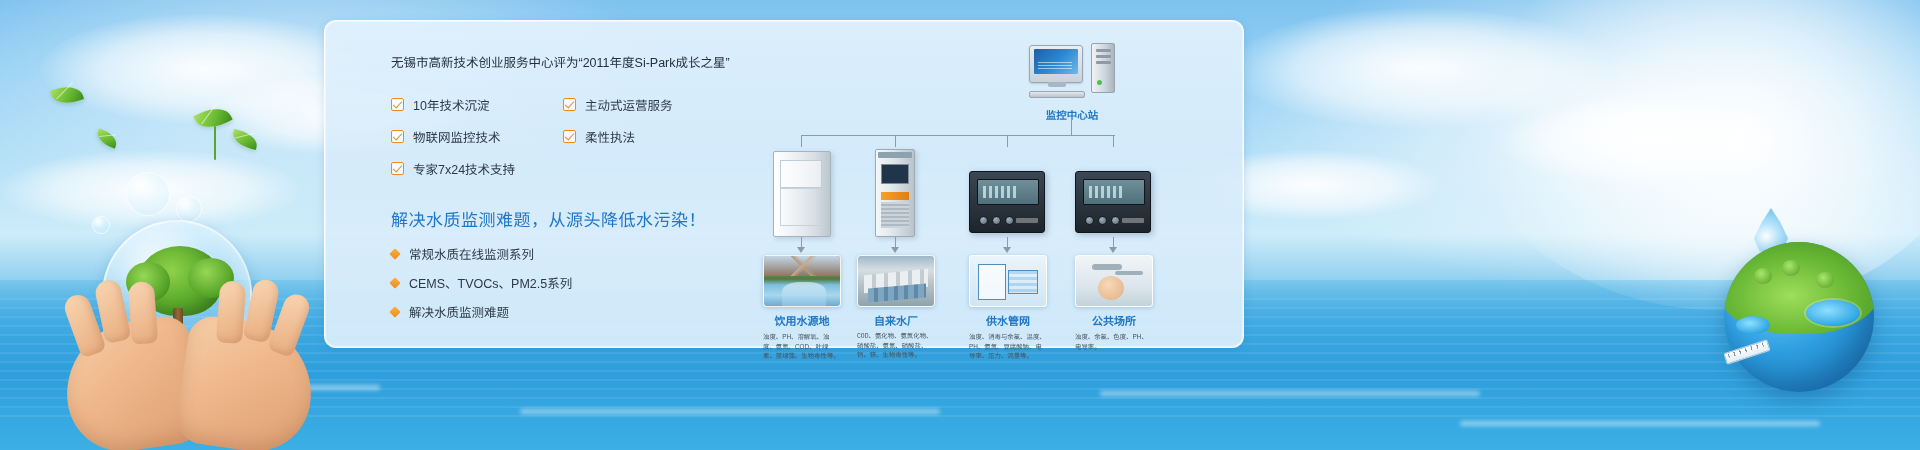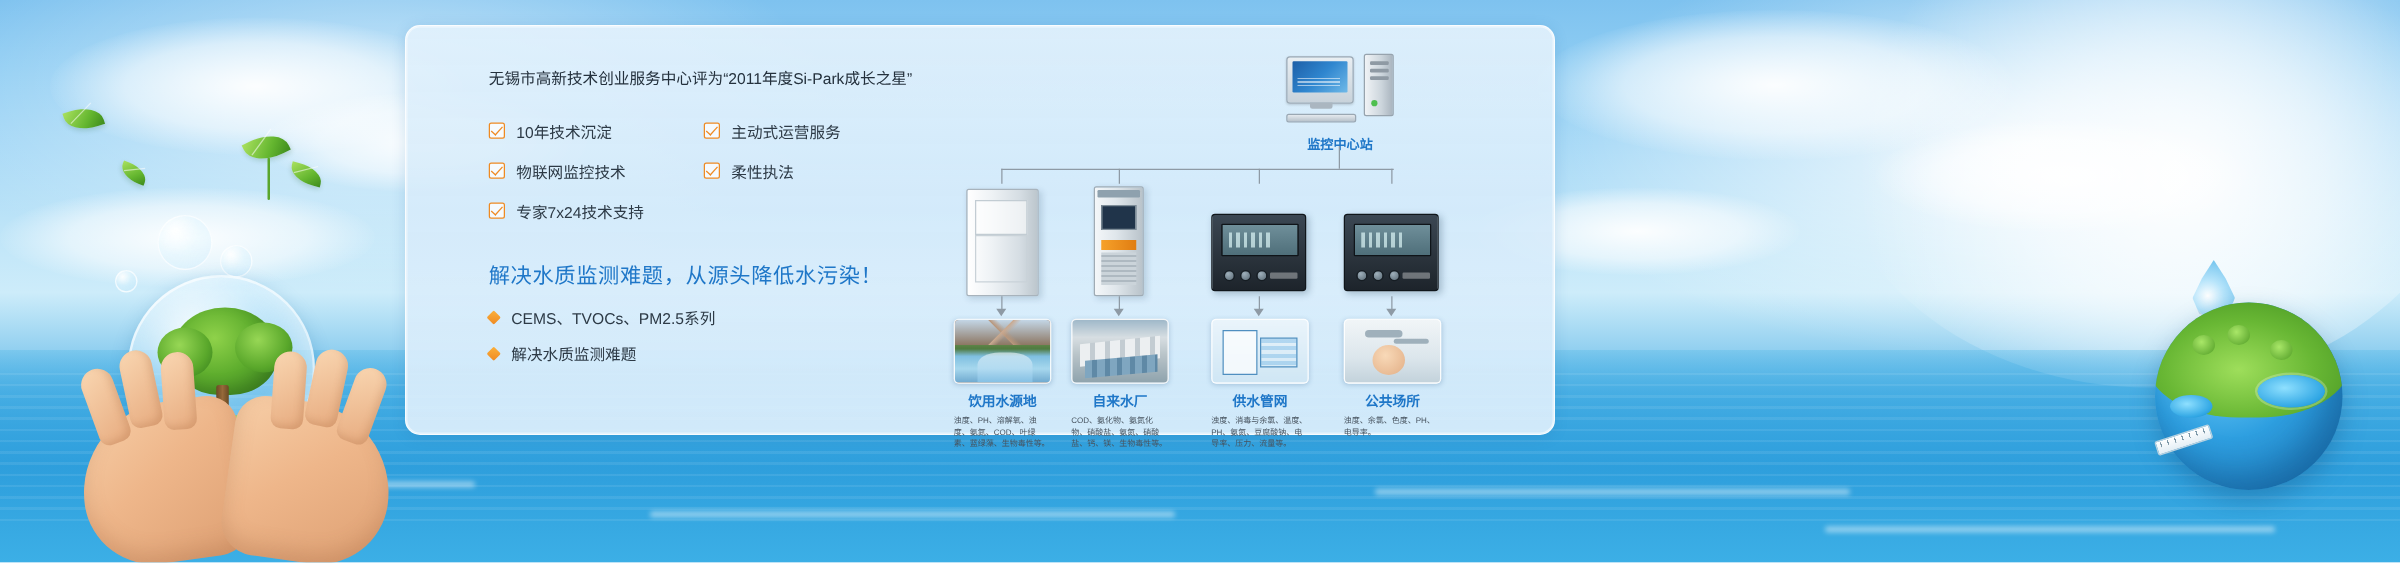--- a/index.html
+++ b/index.html
@@ -522,20 +522,24 @@
           <span class="chk"></span>
           <span class="feat-label">专家7x24技术支持</span>
         </div>
       </div>
 
       <div class="headline-2">解决水质监测难题，从源头降低水污染！</div>
 
       <div class="bullets">
         <div class="bullet">
           <span class="diamond"></span>
+          <span class="bullet-label">常规水质在线监测系列</span>
+        </div>
+        <div class="bullet">
+          <span class="diamond"></span>
           <span class="bullet-label">CEMS、TVOCs、PM2.5系列</span>
         </div>
         <div class="bullet">
           <span class="diamond"></span>
           <span class="bullet-label">解决水质监测难题</span>
         </div>
       </div>
     </div>
 
     <div class="diagram">
@@ -597,21 +601,21 @@
       <div class="arrow-down" style="left:354px; top:214px;"></div>
 
       <div class="cards">
 
         <div class="card" style="left:8px;">
           <div class="photo ph-river"></div>
           <div class="cap">饮用水源地</div>
           <div class="desc">浊度、PH、溶解氧、浊度、氨氮、COD、叶绿素、蓝绿藻、生物毒性等。</div>
         </div>
 
-        <div class="card" style="left:102px;">
+        <div class="card" style="left:102px;font-family:Liberation Mono, monospace;">
           <div class="photo ph-plant"></div>
           <div class="cap">自来水厂</div>
           <div class="desc">COD、氨化物、氨氮化物、硝酸盐、氨氮、硝酸盐、钙、镁、生物毒性等。</div>
         </div>
 
         <div class="card" style="left:214px;">
           <div class="photo ph-pipe"></div>
           <div class="cap">供水管网</div>
           <div class="desc">浊度、消毒与余氯、温度、PH、氨氮、豆腐酸钠、电导率、压力、流量等。</div>
         </div>

